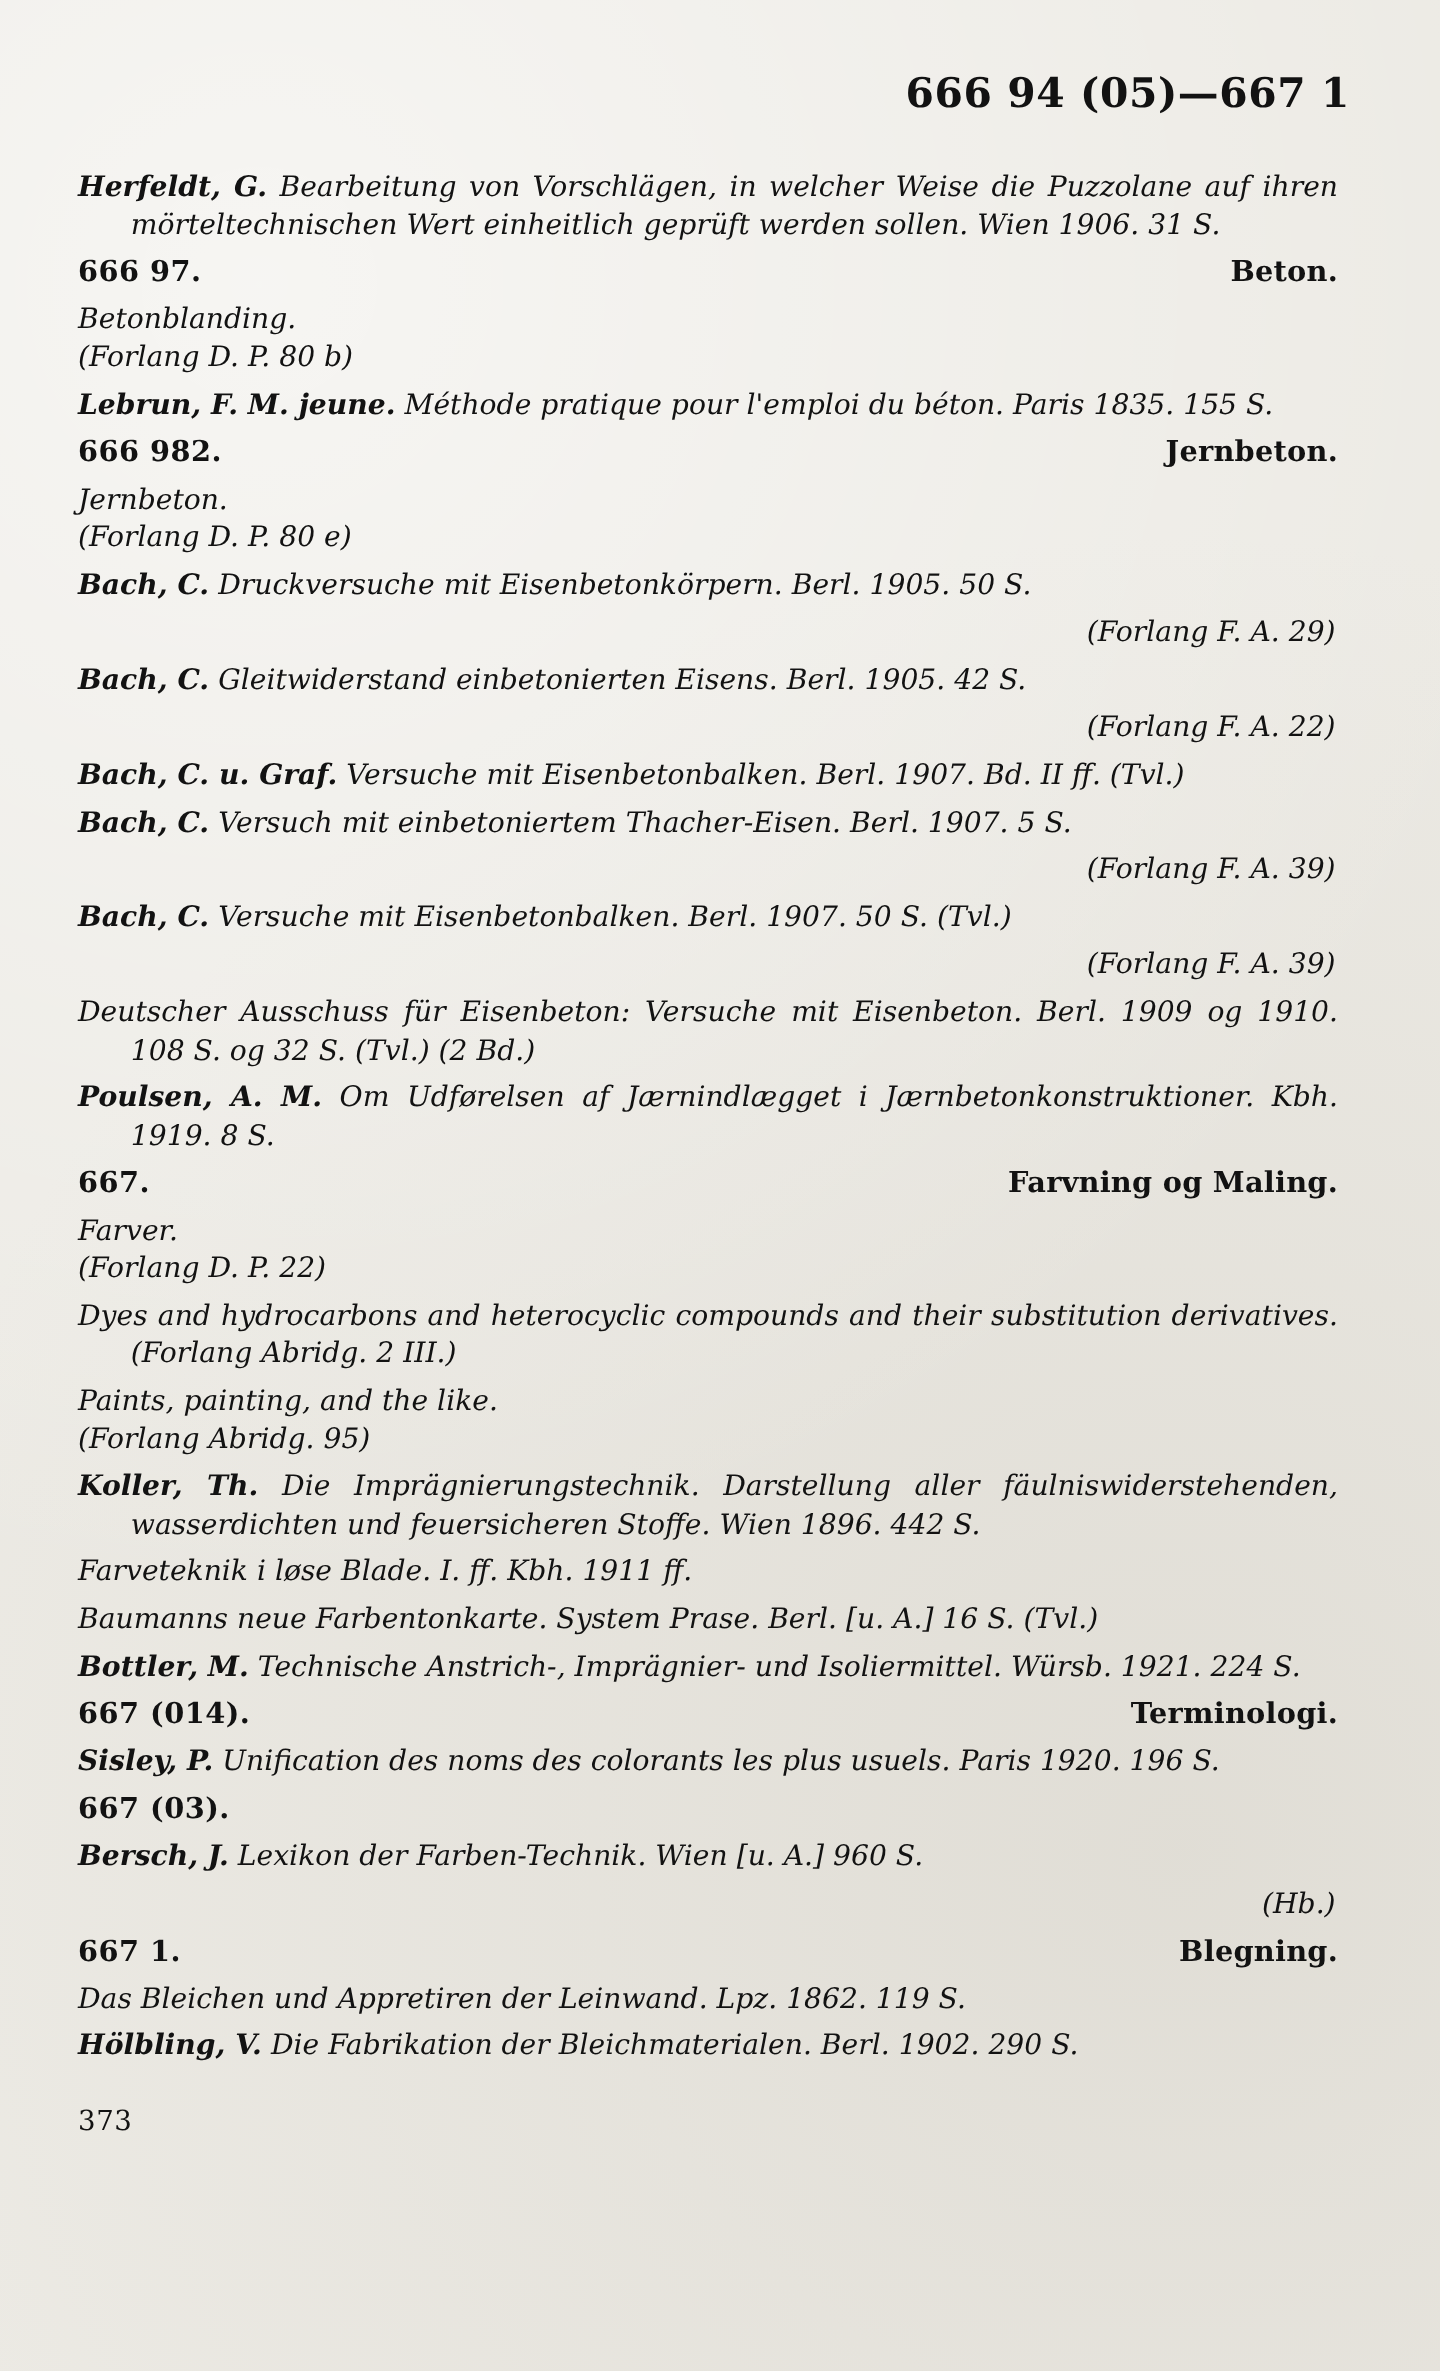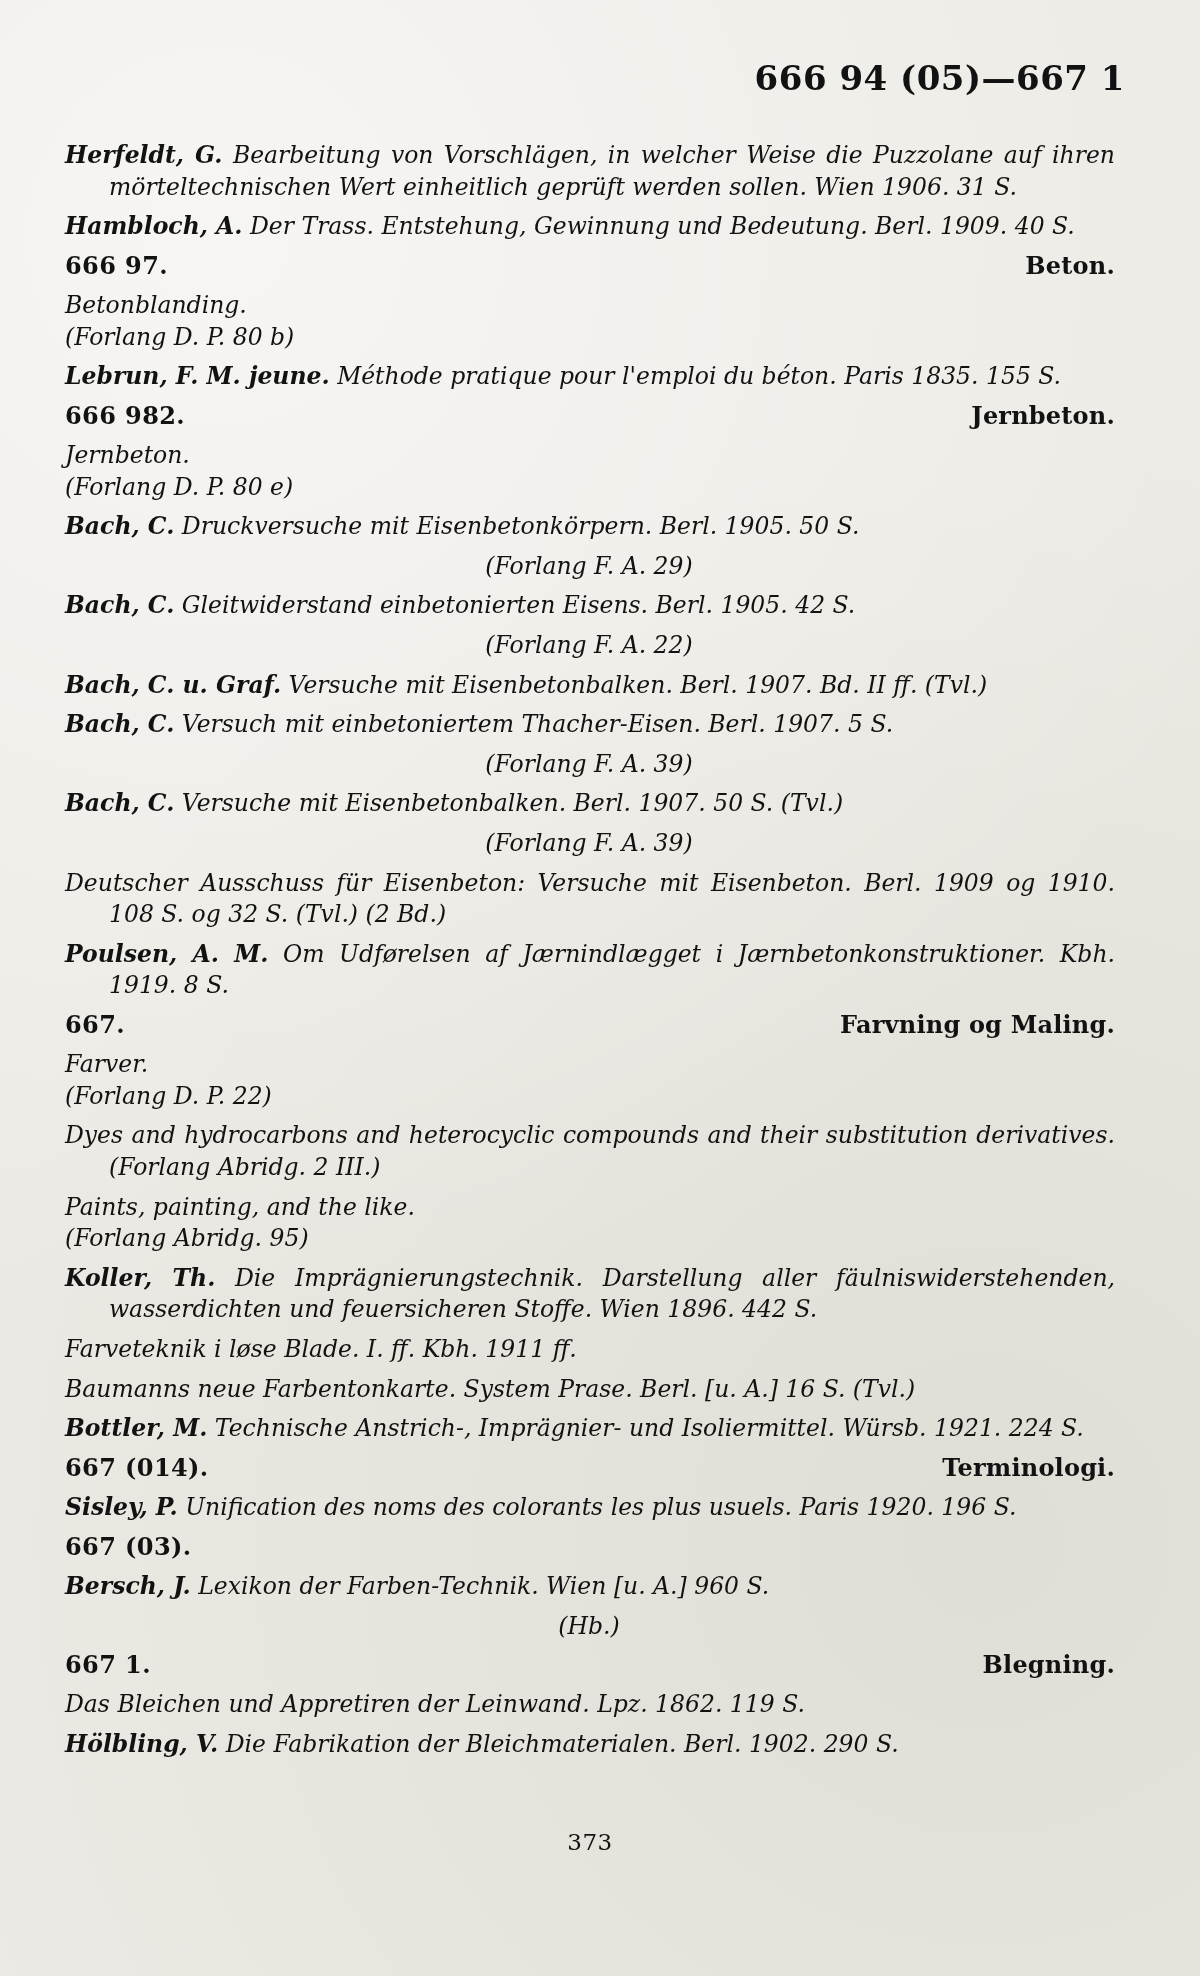--- a/index.html
+++ b/index.html
@@ -48,21 +48,21 @@
     margin: 8px 0 1px 0;
     text-indent: 0;
     font-style: italic;
   }
   
   .entry.hang {
     padding-left: 44px;
     text-indent: -44px;
   }
   .right {
-    text-align: center;
+    text-align: right;
     padding-right: 2px;
   }
   .classrow {
     display: flex;
     justify-content: space-between;
     font-weight: bold;
     font-size: 24px;
     margin-top: 7px;
     margin-bottom: 1px;
     gap: 27px;
@@ -72,23 +72,23 @@
   .tworow {
     display: flex;
     justify-content: space-between;
     align-items: baseline;
     flex-direction: column;
   }
   .tworow .lbl { white-space: nowrap; }
   .tworow .src { white-space: nowrap; }
   b, .b { font-weight: bold; }
   .folio {
-    text-align: center;
+    text-align: left;
     font-size: 23px;
-    margin-top: 66px;
+    margin-top: 32px;
     letter-spacing: 0.5px;
   }
   .justify {
     text-align: justify;
     text-align-last: left;
   }
   .noise {
     position: absolute;
     inset: 0;
     pointer-events: none;
@@ -106,24 +106,20 @@
   <div class="sheet">
 
     <div class="header">666 94 (05)—667 1</div>
 
     <div class="content">
 
       <p class="entry hang justify">
         <b>Herfeldt, G.</b>
         <span>Bearbeitung von Vorschlägen, in welcher Weise die Puzzolane auf ihren mörteltechnischen Wert einheitlich geprüft werden sollen. Wien 1906. 31 S.</span>
       </p>
-      <p class="entry hang justify">
-        <b>Hambloch, A.</b>
-        <span>Der Trass. Entstehung, Gewinnung und Bedeutung. Berl. 1909. 40 S.</span>
-      </p>
 
       <div class="classrow">
         <span class="num">666 97.</span>
         <span class="name">Beton.</span>
       </div>
       <div class="entry tworow">
         <span class="lbl">Betonblanding.</span>
         <span class="src">(Forlang D. P. 80 b)</span>
       </div>
       <p class="entry hang justify">

